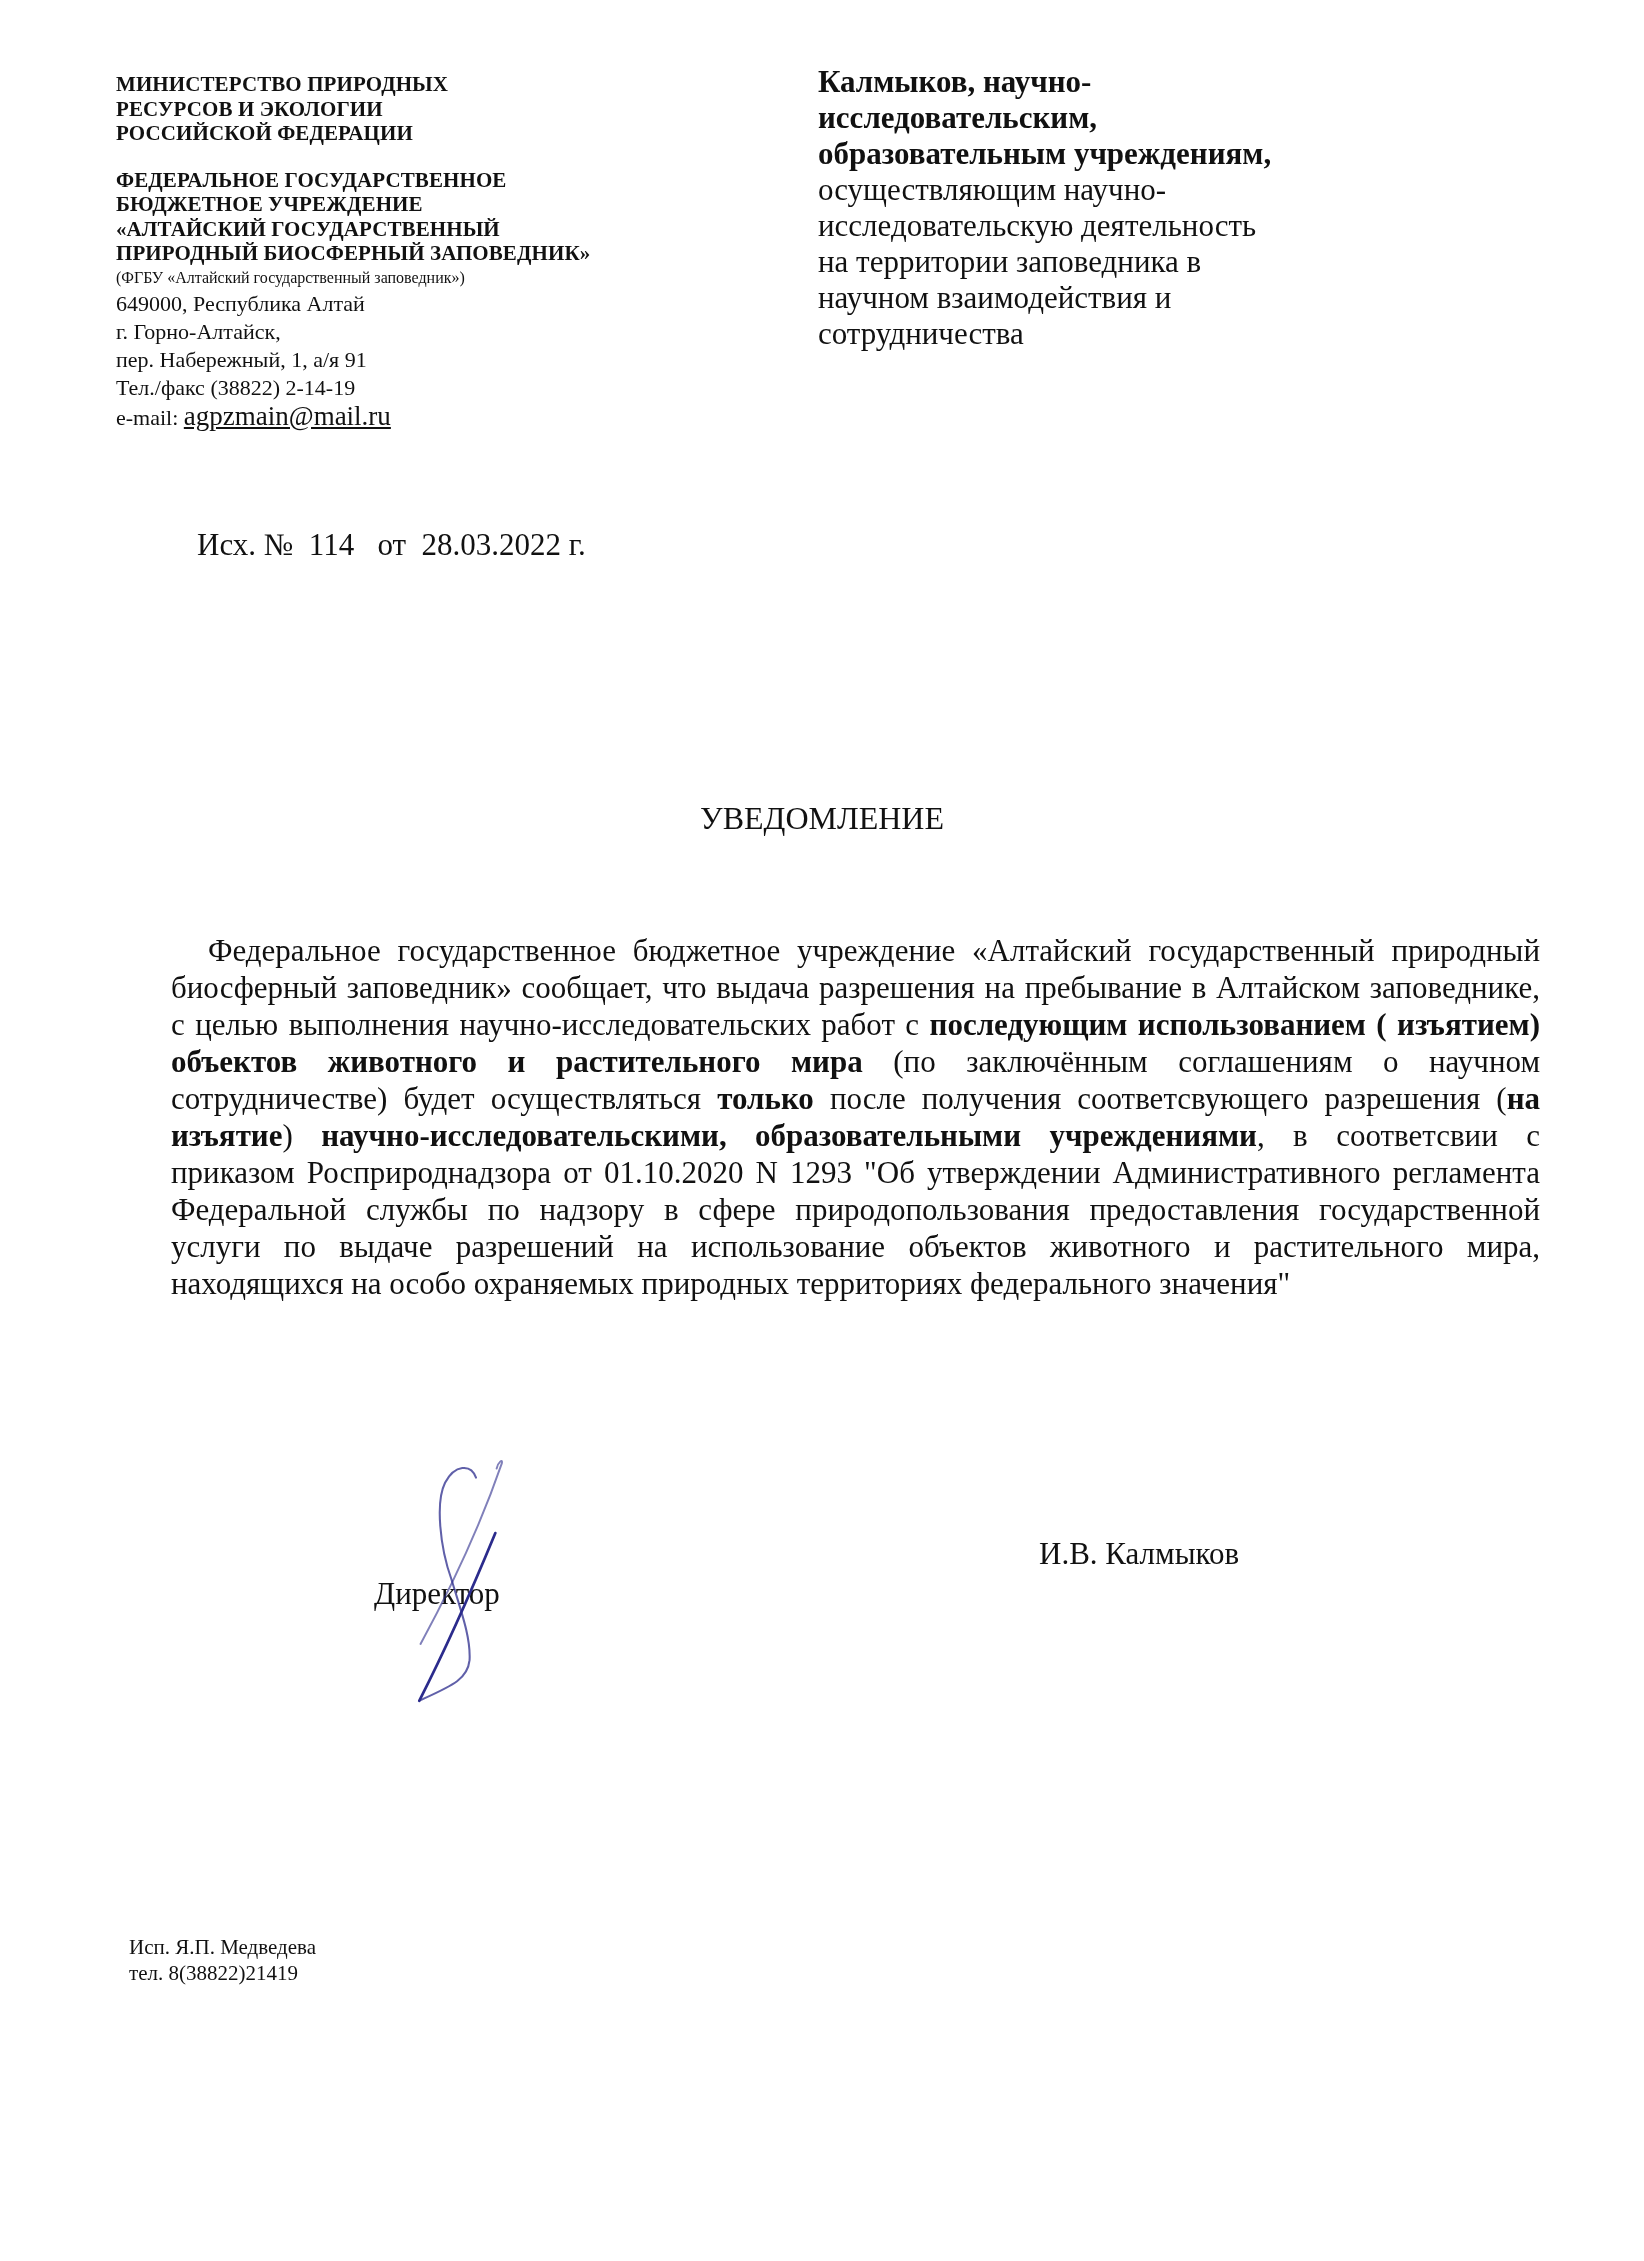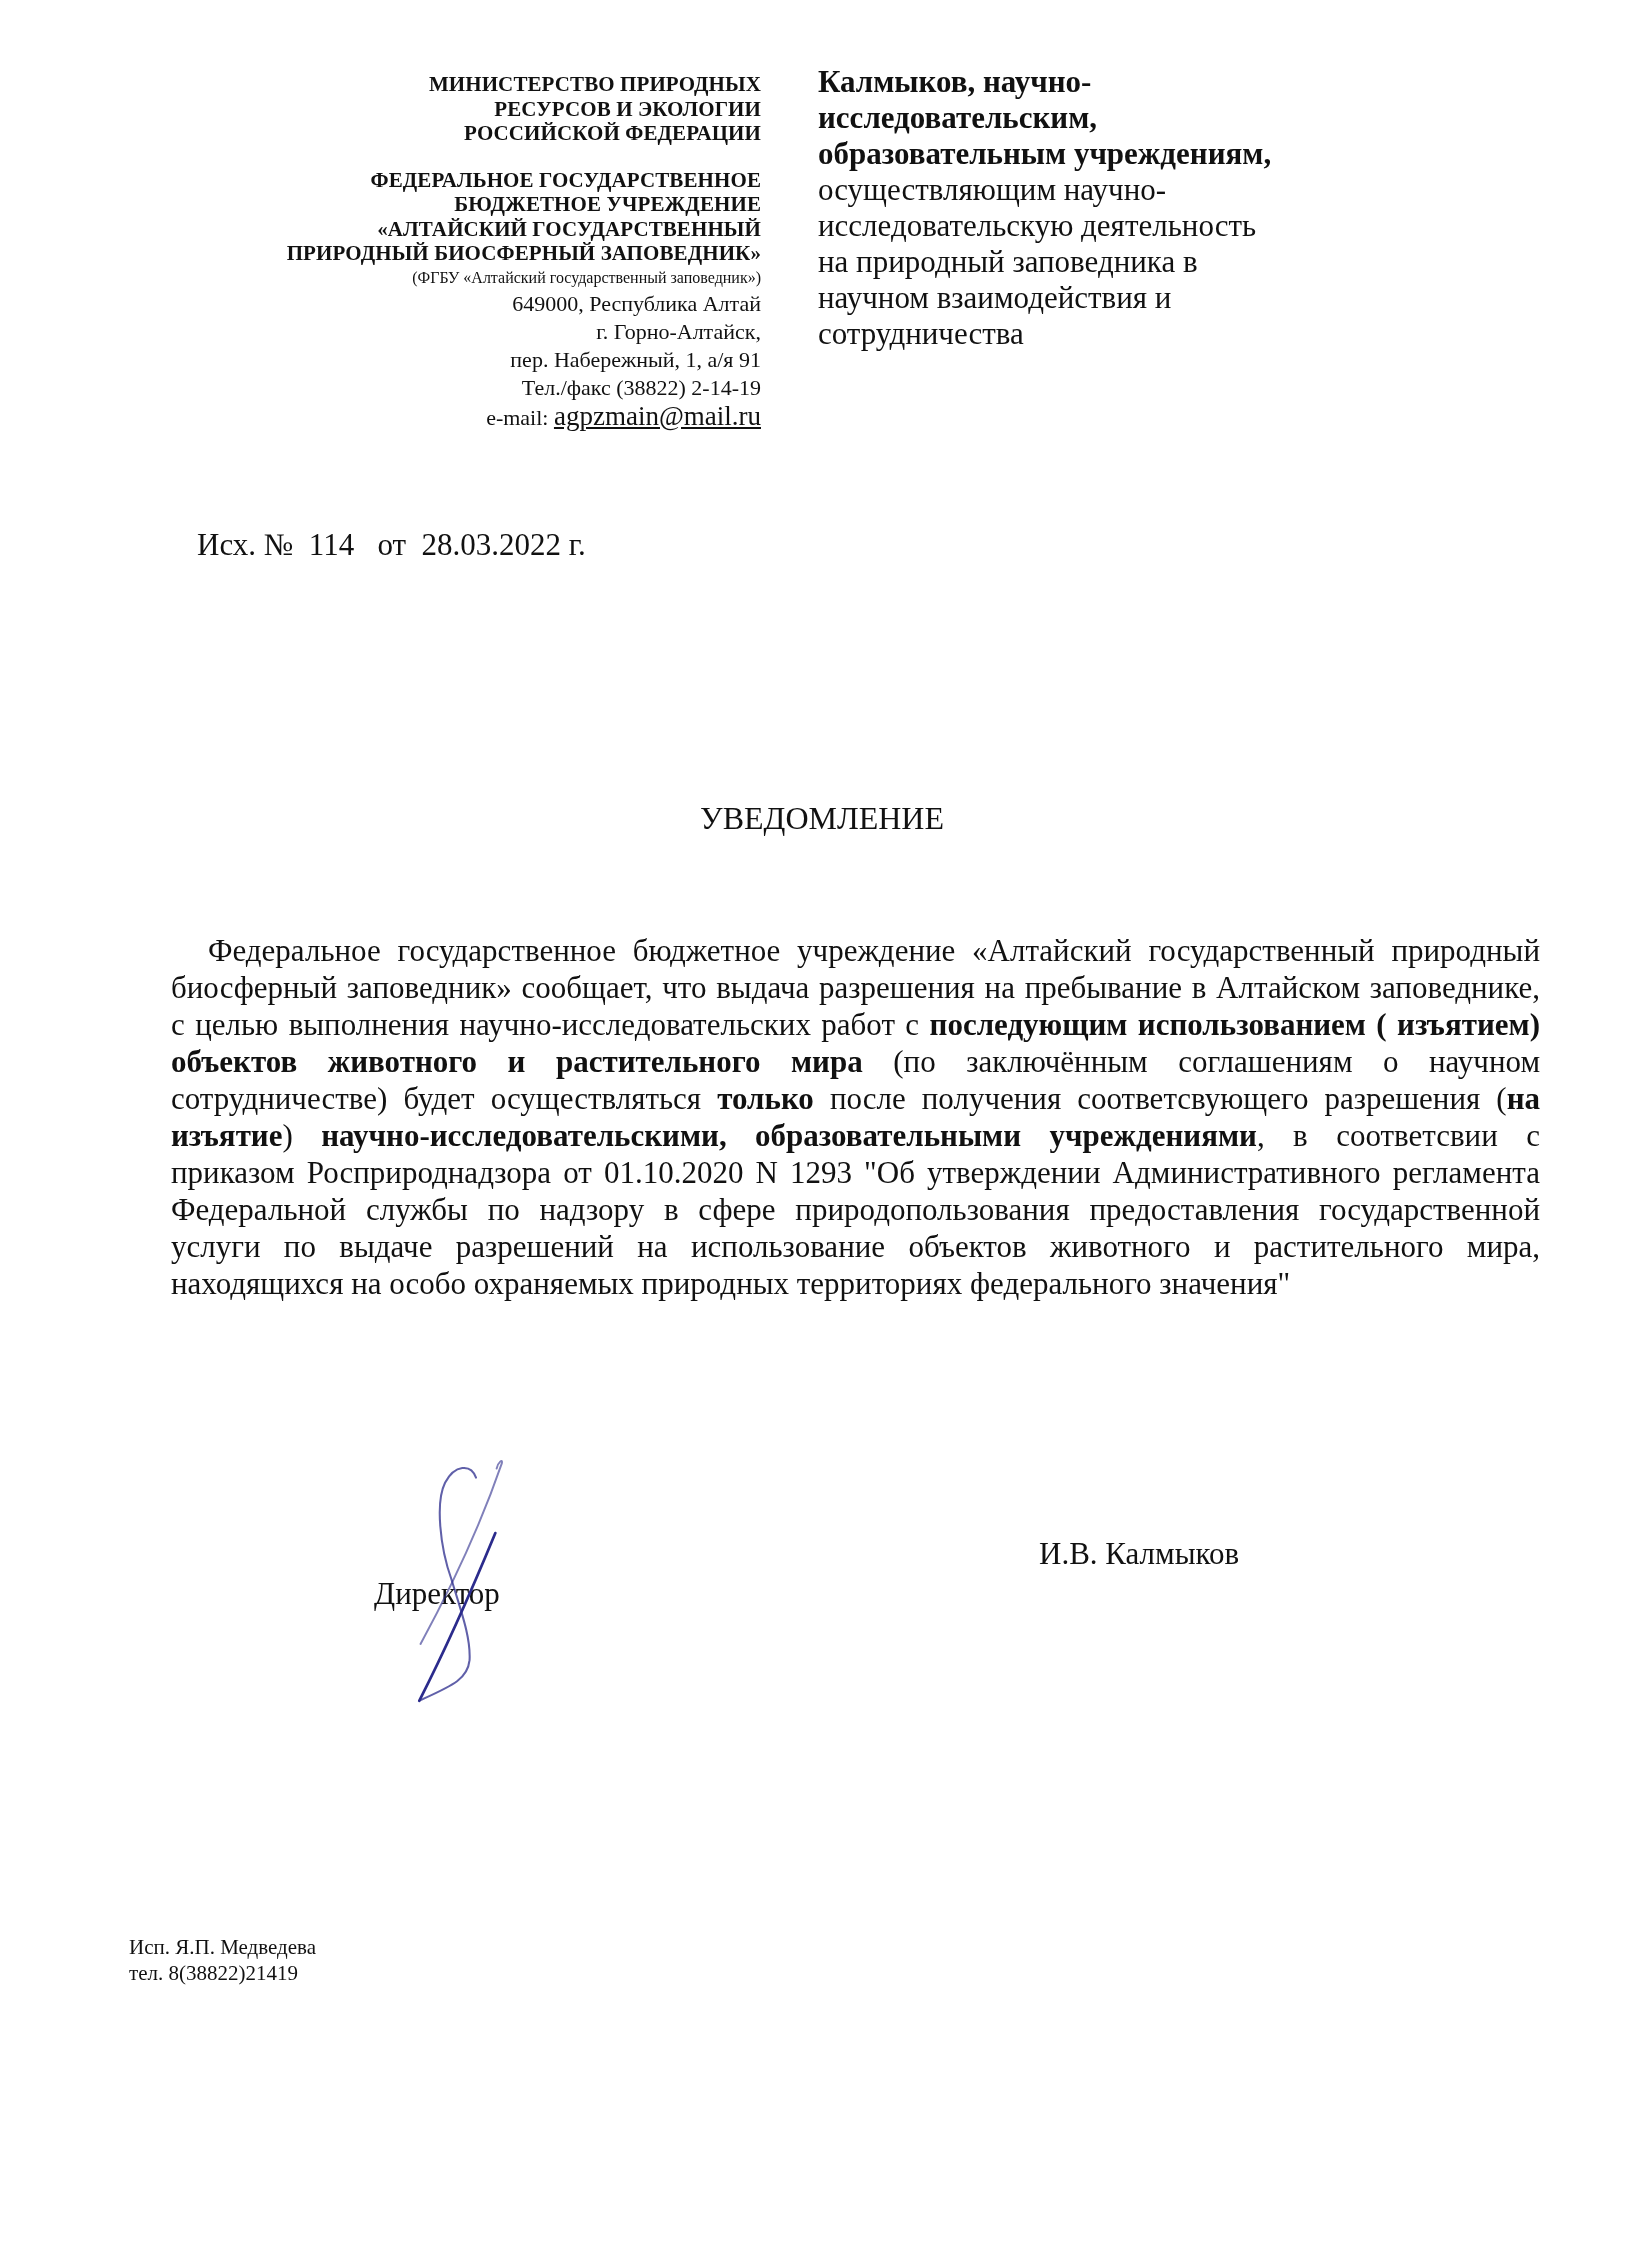--- a/index.html
+++ b/index.html
@@ -3,21 +3,21 @@
 <meta charset="utf-8">
 <style>
   html, body { margin: 0; padding: 0; background: #ffffff; }
   body {
     width: 1644px; height: 2261px; position: relative; overflow: hidden;
     font-family: "Liberation Serif", "DejaVu Serif", serif; color: #111111;
   }
   .abs { position: absolute; }
   
   .lh {
-    left: 116px; width: 645px; top: 72px; text-align: right;
+    left: 116px; width: 645px; top: 72px; text-align: left;
   }
   .lh .bold { font-weight: bold; font-size: 21px; line-height: 24.5px; letter-spacing: 0.1px; }
   .lh .reg { font-size: 22px; line-height: 28px; }
   .lh .gap { height: 22px; }
   .lh .email-link { text-decoration: underline; font-size: 27px; }
   .lh .fgbu { font-weight: normal; font-size: 16px; line-height: 24.5px; }
   .outref {
     left: 197px; top: 527px; font-size: 31px; line-height: 36px; white-space: pre;
   }
   
@@ -65,21 +65,21 @@
 </div>
 
 <div class="abs outref">Исх. №  114   от  28.03.2022 г.</div>
 
 <div class="abs addr">
   <div class="b">Калмыков, научно-</div>
   <div class="b">исследовательским,</div>
   <div class="b">образовательным учреждениям,</div>
   <div>осуществляющим научно-</div>
   <div>исследовательскую деятельность</div>
-  <div>на природный заповедника в</div>
+  <div>на территории заповедника в</div>
   <div>научном взаимодействия и</div>
   <div>сотрудничества</div>
 </div>
 
 <div class="abs title">УВЕДОМЛЕНИЕ</div>
 
 <div class="abs body"><span>Федеральное государственное бюджетное учреждение «Алтайский государственный природный биосферный заповедник» сообщает, что  выдача разрешения на пребывание в Алтайском заповеднике, с целью выполнения научно-исследовательских работ с </span><b>последующим использованием ( изъятием) объектов животного и растительного мира</b><span> (по заключённым соглашениям о научном сотрудничестве) будет осуществляться </span><b>только</b><span> после получения соответсвующего разрешения </span><span>(</span><b>на изъятие</b><span>) </span><b>научно-исследовательскими, образовательными учреждениями</b><span>, в соответсвии с приказом Росприроднадзора от 01.10.2020 N 1293 "Об утверждении Административного регламента Федеральной службы по надзору в сфере природопользования предоставления государственной услуги по выдаче разрешений на использование объектов животного и растительного мира, находящихся на особо охраняемых природных территориях федерального значения"</span></div>
 
 <div class="abs sig-role">Директор</div>
 <div class="abs sig-name">И.В. Калмыков</div>

